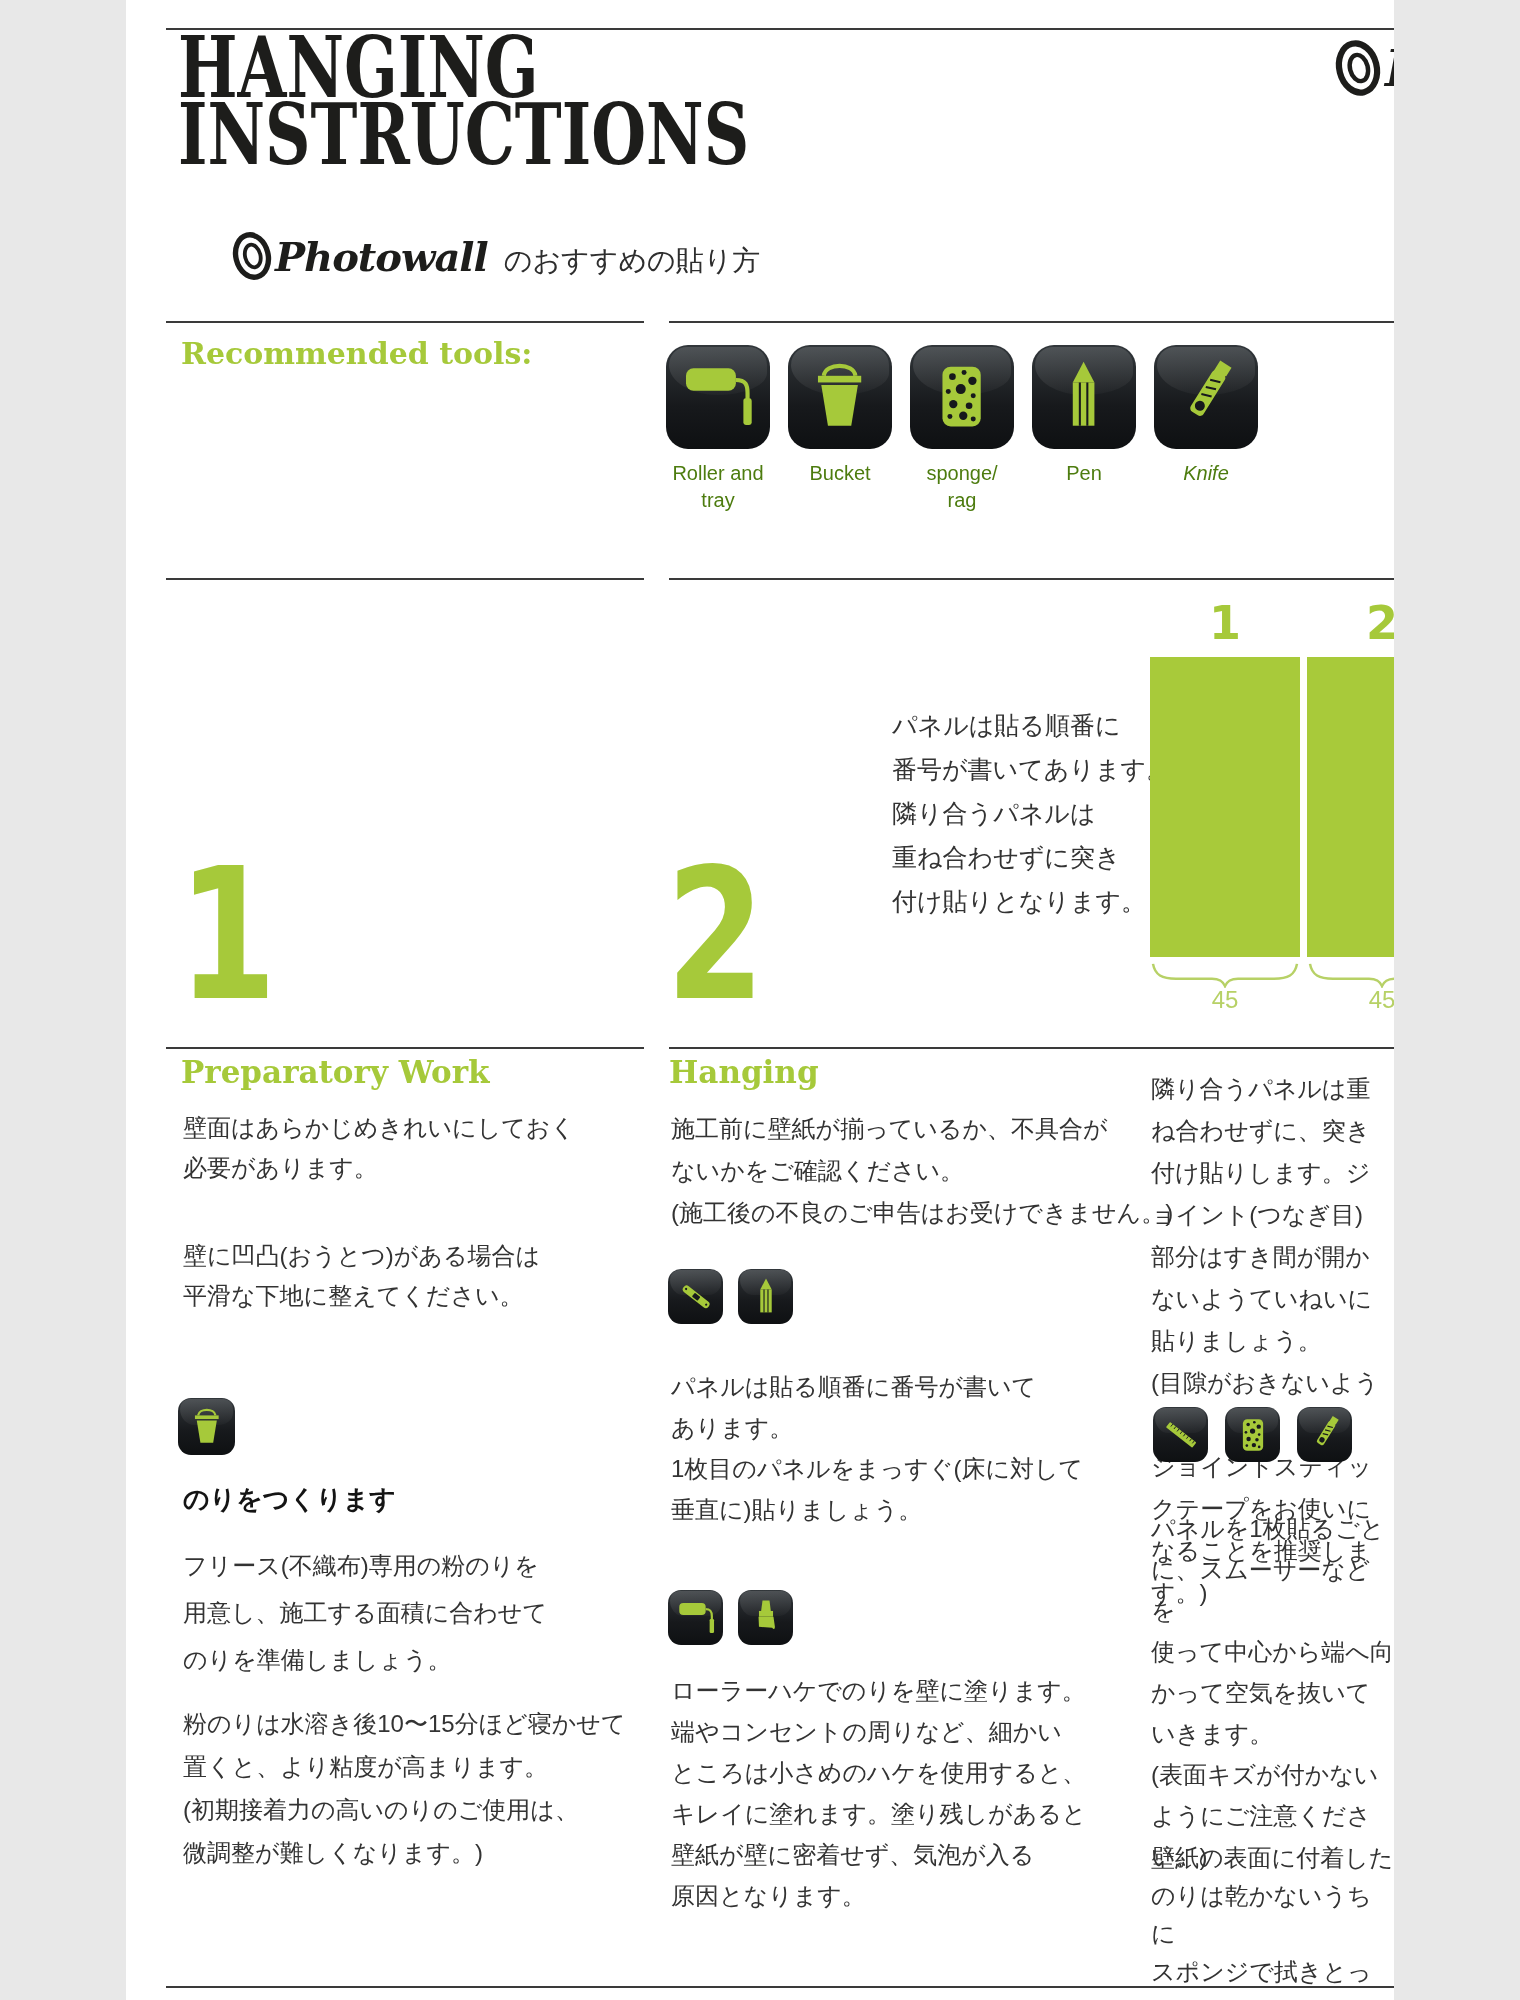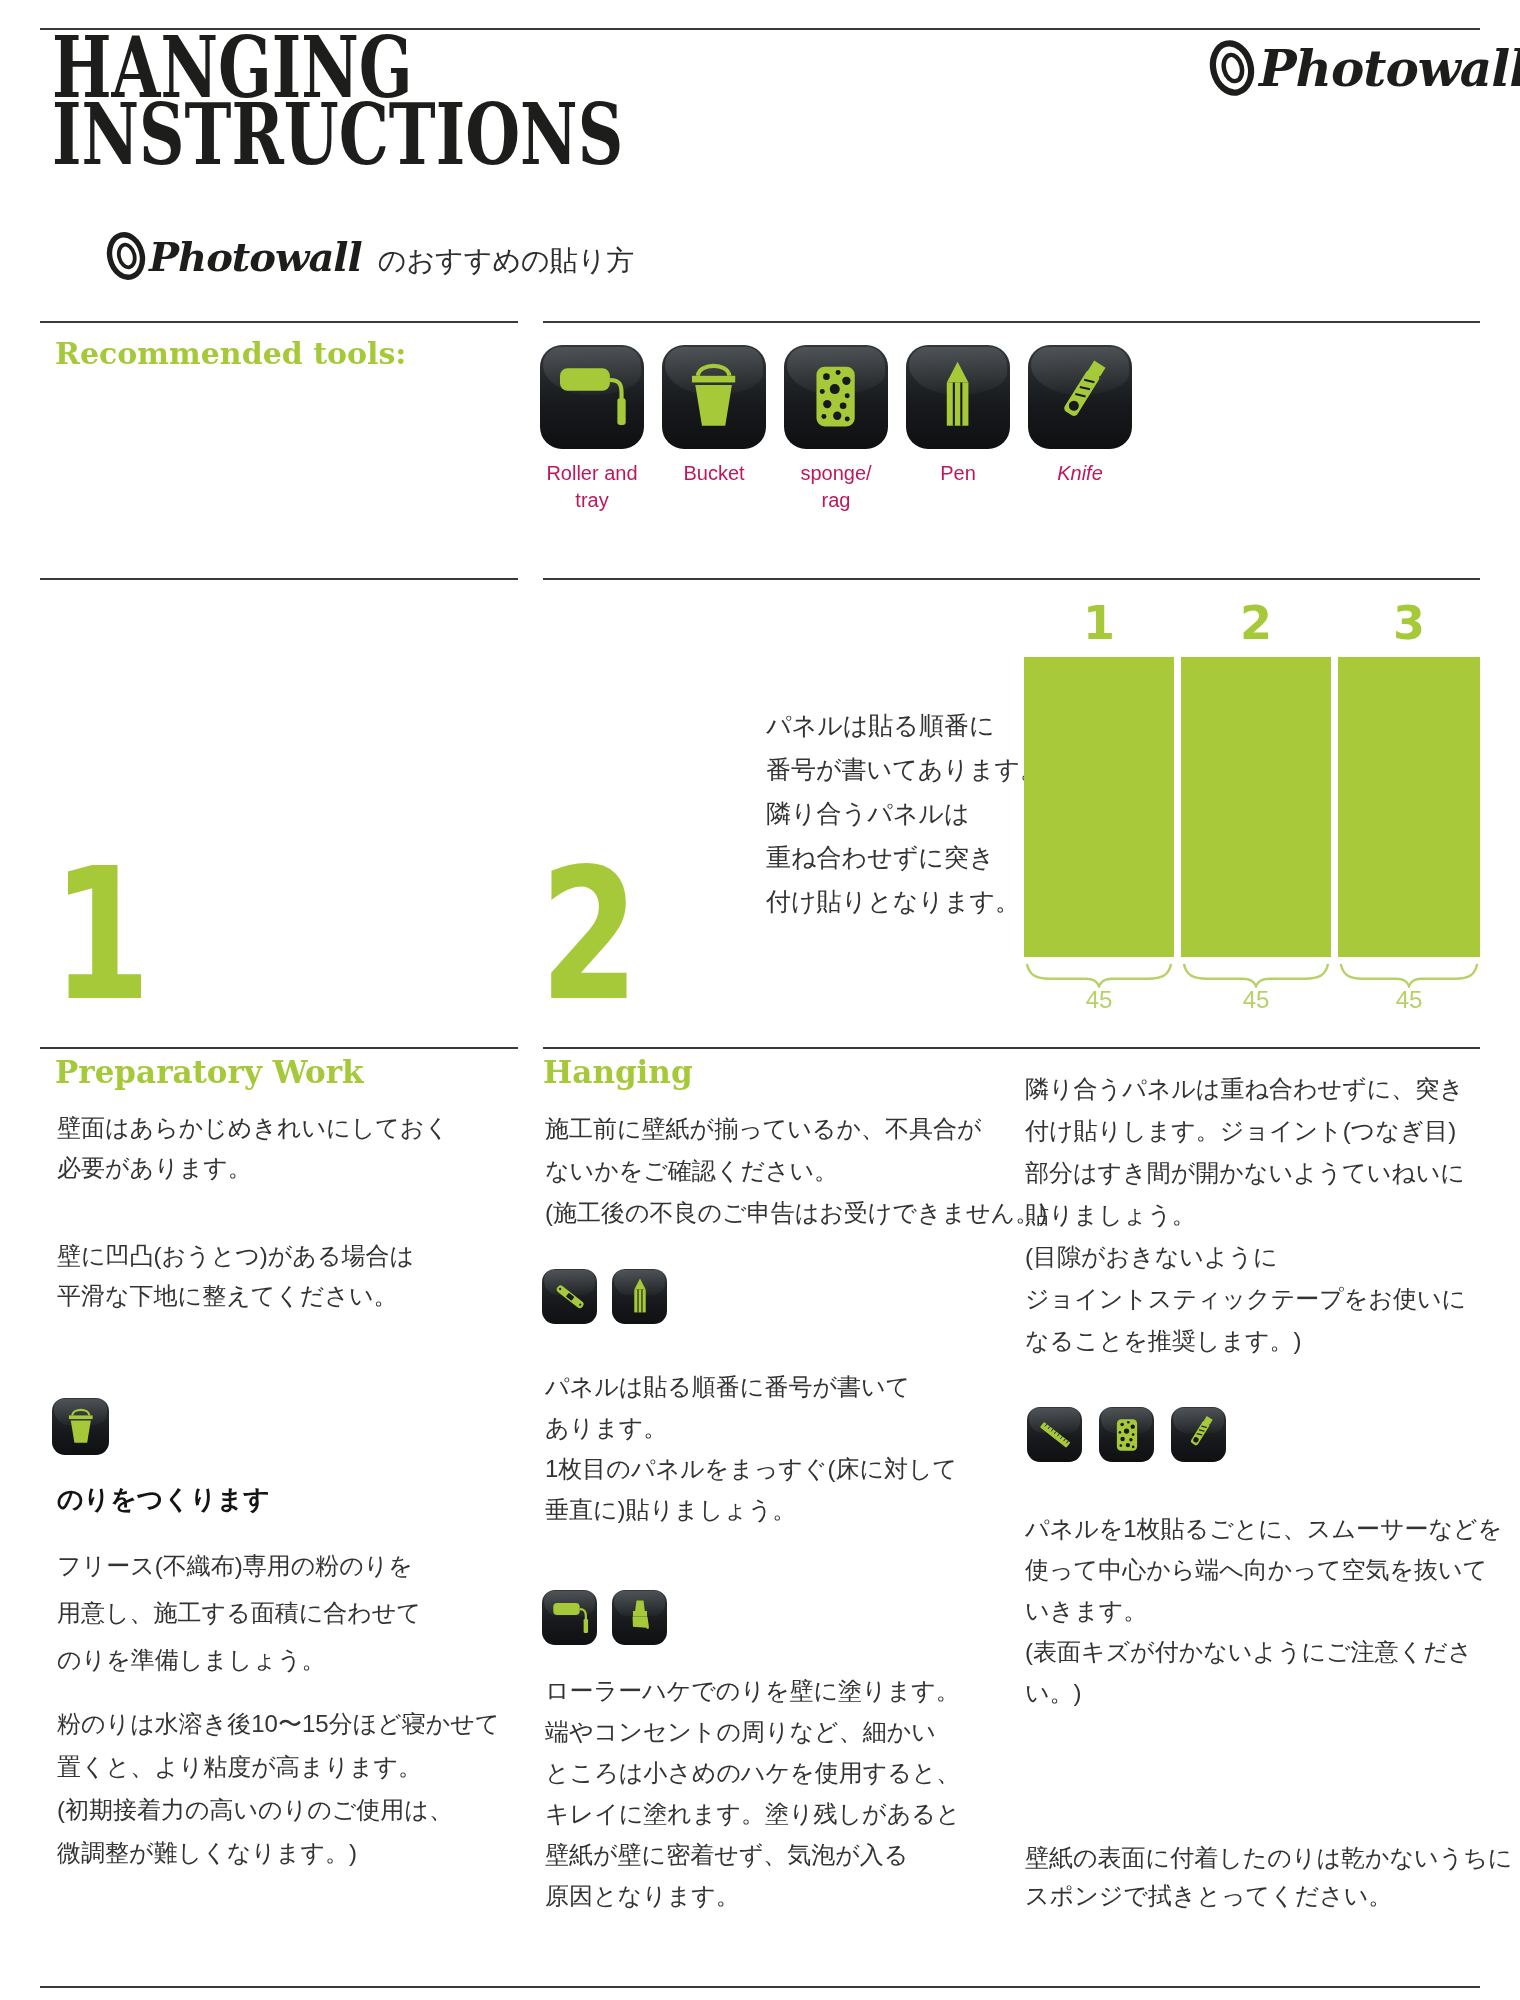--- a/index.html
+++ b/index.html
@@ -1,16 +1,16 @@
 <!DOCTYPE html>
 <html><head>
 <meta charset="utf-8">
 <style>
   html,body{margin:0;padding:0;background:#e8e8e8;}
-  #page{position:relative;width:1520px;height:2000px;background:#ffffff;margin:0 auto;
+  #page{position:relative;width:1268px;height:2000px;background:#ffffff;margin:0 auto;
         font-family:"Liberation Sans",sans-serif;color:#333;overflow:hidden;}
   .rule{position:absolute;height:2px;background:#3a3a3a;}
   
   #title{position:absolute;left:52px;top:34px;transform:scaleX(0.75);transform-origin:left top;
          font-family:"DejaVu Serif",serif;font-weight:900;font-size:84px;line-height:67px;
          color:#1d1d1b;letter-spacing:0;white-space:pre-line;}
   
   .brand{position:absolute;display:flex;align-items:center;}
   .wordmark{font-family:"DejaVu Serif",serif;font-style:italic;font-weight:bold;color:#1d1d1b;letter-spacing:-1px;}
   #brand-top{left:1205px;top:36px;}
@@ -22,21 +22,21 @@
   .green-h{position:absolute;font-family:"DejaVu Serif",serif;font-weight:bold;color:#a6c93a;}
   
   .tile{position:absolute;background:linear-gradient(180deg,#32373b 0%,#17191c 58%,#0e1012 100%);
         border-radius:22px;}
   .tile::before{content:"";position:absolute;left:3%;right:3%;top:2%;height:46%;
         background:linear-gradient(175deg,rgba(255,255,255,0.15),rgba(255,255,255,0.02));
         border-radius:18px 18px 50% 50%/18px 18px 22px 30px;}
   .tile.small{border-radius:13px;}
   .tile .glyph{position:absolute;left:10%;top:10%;width:80%;height:80%;}
   .tool-label{position:absolute;width:150px;text-align:center;font-size:20px;line-height:27px;
-        color:#be185d;white-space:pre-line;}
+        color:#4d7c0f;white-space:pre-line;}
   
   .jp{position:absolute;font-size:24px;line-height:42px;color:#333;white-space:pre-line;}
   .bignum{position:absolute;font-size:182px;line-height:160px;font-weight:bold;color:#a6c93a;
         transform:scaleX(0.78);transform-origin:left top;font-family:"DejaVu Sans",sans-serif;}
   
   .panel{position:absolute;top:657px;height:300px;background:#a8ca3a;}
   .panel-num{position:absolute;top:596px;font-size:46px;font-weight:bold;color:#a6c93a;
         text-align:center;font-family:"DejaVu Sans",sans-serif;}
   .brace{position:absolute;top:962px;height:26px;}
   .brace svg{display:block;width:100%;height:100%;}

